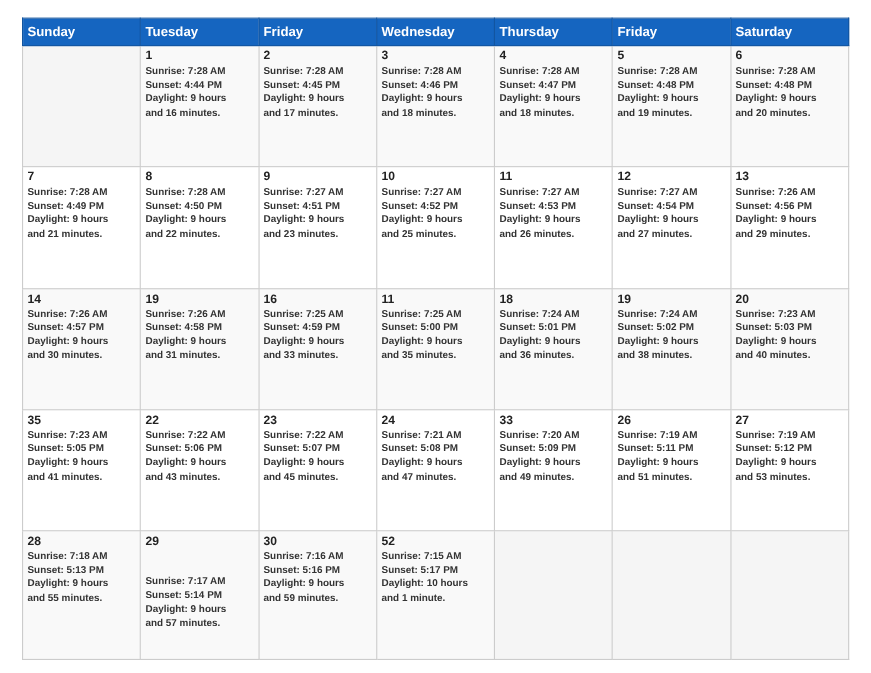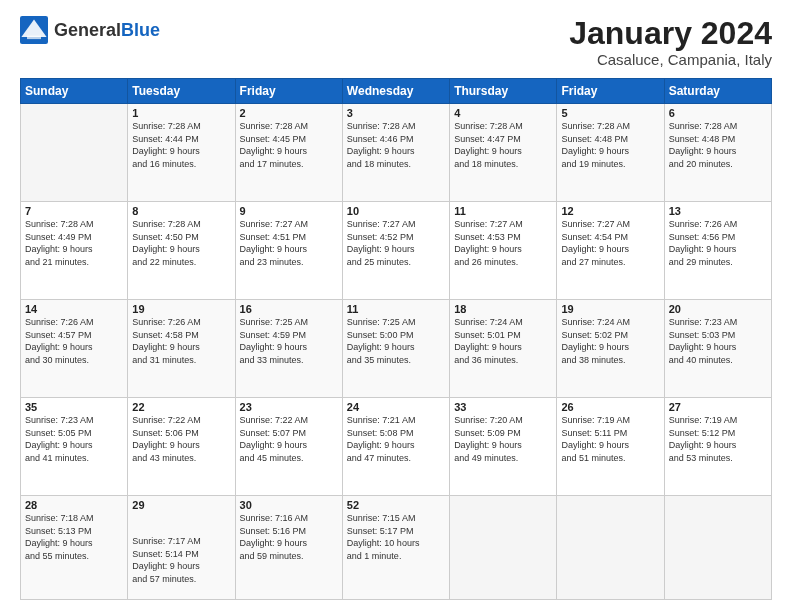--- a/index.html
+++ b/index.html
@@ -88,45 +88,30 @@
     .day-number {
       font-size: 11px;
       font-weight: bold;
       display: block;
       margin-bottom: 1px;
     }
     .day-info {
       font-size: 9px;
       line-height: 1.4;
       color: #333;
+      font-weight: bold;
     }
     .empty-cell {
       background: #f5f5f5 !important;
     }
   </style>
 </head>
 <body>
 
 <div class="page">
-  <div class="header">
-    <div class="logo">
-      <svg class="logo-icon" viewBox="0 0 40 40">
-        <rect x="0" y="0" width="40" height="40" fill="#1565C0" rx="3"></rect>
-        <polygon points="20,5 38,30 2,30" fill="#fff" opacity="0.9"></polygon>
-        <rect x="10" y="28" width="20" height="5" fill="#fff" opacity="0.7"></rect>
-      </svg>
-      <span>
-        <span class="logo-text-general">General</span><span class="logo-text-blue">Blue</span>
-      </span>
-    </div>
-    <div class="title-block">
-      <h1>January 2024</h1>
-      <h2>Casaluce, Campania, Italy</h2>
-    </div>
-  </div>
 
   <table class="calendar">
     <thead>
       <tr>
         <th>Sunday</th>
         <th>Tuesday</th>
         <th>Friday</th>
         <th>Wednesday</th>
         <th>Thursday</th>
         <th>Friday</th>

